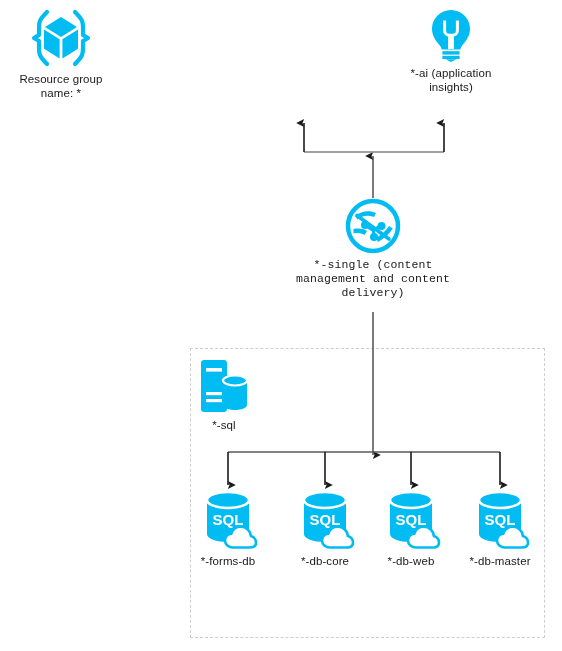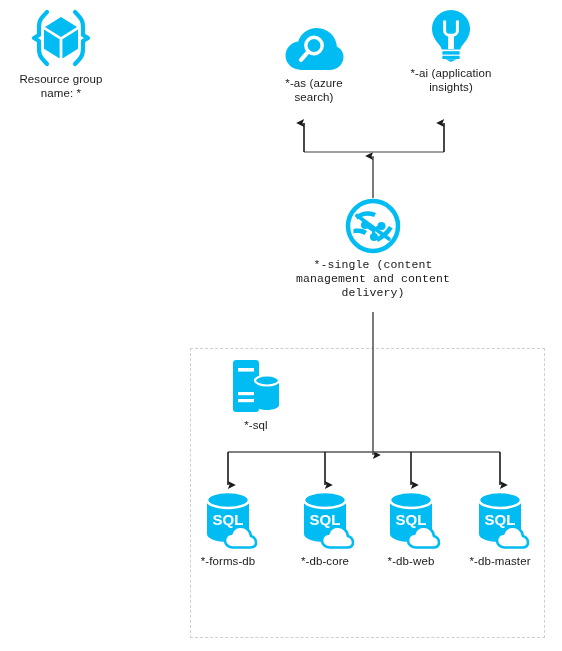--- a/index.html
+++ b/index.html
@@ -103,33 +103,20 @@
 
         <path d="M14,21.5 L29.6,31.3 L29.6,50.5 L14,40.7 Z" fill="#00bcf2"></path>
 
         <path d="M48,21.5 L32.4,31.3 L32.4,50.5 L48,40.7 Z" fill="#00bcf2"></path>
       </svg>
     </span>
     <span class="node-label">Resource group
 name: *</span>
   </div>
 
-  <div class="node" style="left:264px; top:26px; width:100px;">
-    <span class="icon-wrap">
-      <svg width="60" height="46" viewBox="0 0 60 46">
-        <path d="M17.5,44 C8.4,44 1.5,37.6 1.5,29.6 C1.5,22.4 7,16.5 14.2,15.5
-                 C16.6,7.6 24.1,2 32.8,2 C43.6,2 52.4,10.3 52.9,20.8
-                 C56.9,22.6 59.5,26.4 59.5,30.9 C59.5,37.9 53.4,44 45.6,44 Z" fill="#00bcf2"></path>
-        <circle cx="30" cy="19.5" r="8.2" fill="none" stroke="#ffffff" stroke-width="3.4"></circle>
-        <path d="M24.2,25.6 L17.0,33.8" stroke="#ffffff" stroke-width="4.2" stroke-linecap="round"></path>
-      </svg>
-    </span>
-    <span class="node-label">*-as (azure
-search)</span>
-  </div>
 
   <div class="node" style="left:396px; top:8px; width:110px;">
     <span class="icon-wrap">
       <svg width="50" height="54" viewBox="0 0 50 54">
 
         <path d="M25,2 C14.5,2 6,10.4 6,20.8 C6,27.6 9.6,32.5 12.8,36.2
                  C14.6,38.3 15.6,39.6 15.6,41.4 L34.4,41.4
                  C34.4,39.6 35.4,38.3 37.2,36.2 C40.4,32.5 44,27.6 44,20.8
                  C44,10.4 35.5,2 25,2 Z" fill="#00bcf2"></path>
 
@@ -160,21 +147,21 @@
         <circle cx="36.5" cy="28" r="4" fill="#00bcf2"></circle>
         <circle cx="29" cy="39" r="4" fill="#00bcf2"></circle>
         <path d="M28.5,32 L29,39" stroke="#00bcf2" stroke-width="3.2" stroke-linecap="round"></path>
       </svg>
     </span>
     <span class="node-label">*-single (content
 management and content
 delivery)</span>
   </div>
 
-  <div class="node" style="left:216px; top:358px; width:80px;">
+  <div class="node" style="left:184px; top:358px; width:80px;">
     <span class="icon-wrap">
       <svg width="52" height="56" viewBox="0 0 52 56">
 
         <rect x="3" y="2" width="26" height="52" rx="3.2" fill="#00bcf2"></rect>
         <rect x="8" y="10" width="16" height="3.6" fill="#ffffff"></rect>
         <rect x="8" y="34" width="16" height="3.2" fill="#ffffff"></rect>
         <rect x="8" y="41" width="16" height="3.2" fill="#ffffff"></rect>
 
         <path d="M25,22 L49,22 L49,47 C49,49.8 43.6,52 37,52 C30.4,52 25,49.8 25,47 Z" fill="#00bcf2"></path>
         <ellipse cx="37" cy="22.5" rx="12" ry="5" fill="#00bcf2" stroke="#ffffff" stroke-width="2.2"></ellipse>

